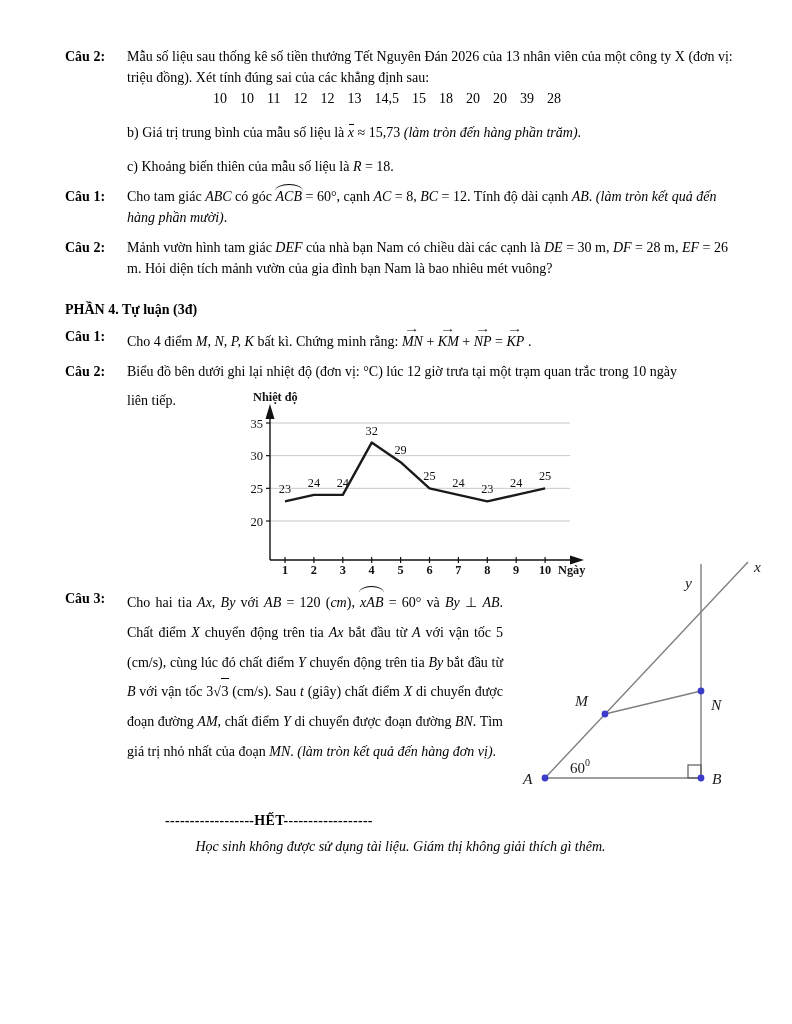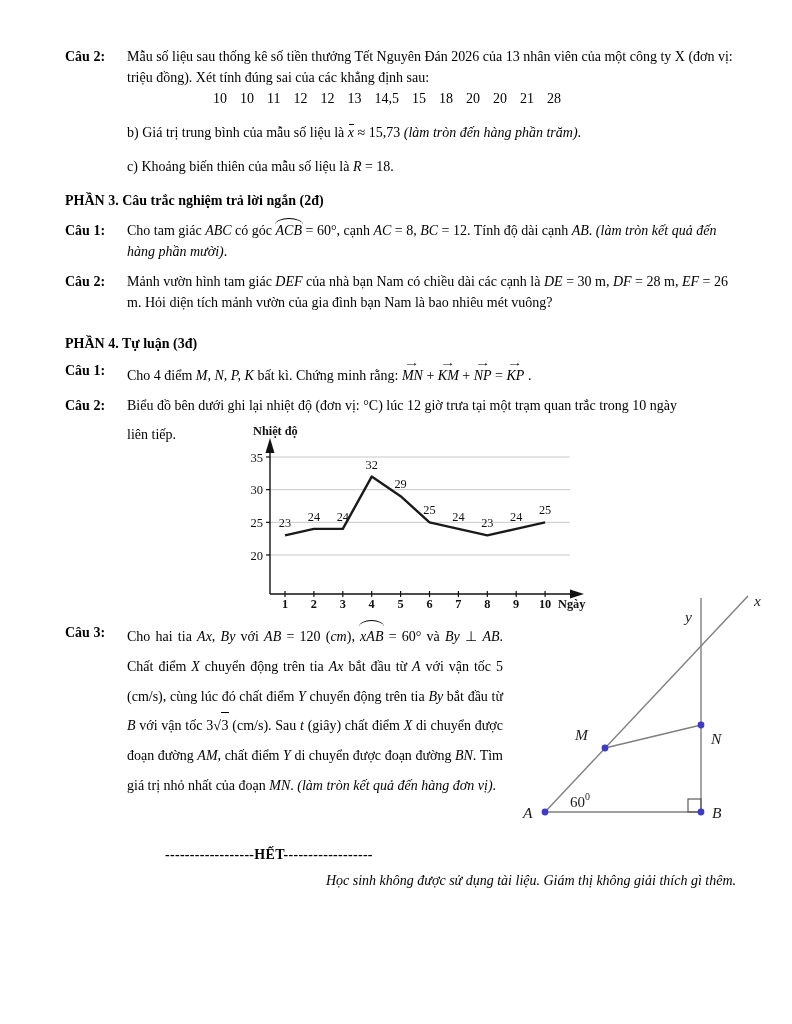--- a/index.html
+++ b/index.html
@@ -36,21 +36,21 @@
   #p4q1{margin-top:6px;}
   #p4q1 .qbody{padding-top:5px;}
   #p4q2{margin-top:9px;}
   .chartrow{display:flex;align-items:flex-start;margin-top:8px;}
   .lientiep{width:113px;flex:0 0 113px;}
   .tfq{margin-top:4px;}
   #p4q3{margin-top:10px;}
   .q3text{width:376px;flex:0 0 376px;text-align:justify;line-height:29.8px;}
   .q3fig{margin-left:12px;margin-top:-38px;}
   .het{font-weight:bold;margin:8px 0 0 100px;white-space:nowrap;letter-spacing:0.3px;}
-  .exam-note{text-align:right;font-style:italic;margin-top:5px;}
+  .exam-note{text-align:center;font-style:italic;margin-top:5px;}
   .name-line{margin:5px 0 0 -12px;white-space:nowrap;}
   svg text{font-family:"Liberation Serif",serif;fill:#111;}
   .figsvg line{stroke:#7f7f7f;stroke-width:1.4;}
   .figsvg rect{fill:none;stroke:#5a5a5a;stroke-width:1.2;}
   .figsvg circle{fill:#3c3cc8;stroke:none;}
   .figlab{font-style:italic;font-size:15.5px;fill:#1c1c1c;}
   .figang{font-size:15px;fill:#1c1c1c;}
 </style>
 </head>
 <body>
@@ -66,31 +66,30 @@
         <span>10</span>
         <span>11</span>
         <span>12</span>
         <span>12</span>
         <span>13</span>
         <span>14,5</span>
         <span>15</span>
         <span>18</span>
         <span>20</span>
         <span>20</span>
-        <span>21</span>
+        <span>39</span>
         <span>28</span>
       </div>
       <div id="q2-statements">
         <div class="stmt">b) Giá trị trung bình của mẫu số liệu là <span class="it bar">x</span> ≈ 15,73 <span class="it">(làm tròn đến hàng phần trăm)</span>.</div>
         <div class="stmt">c) Khoảng biến thiên của mẫu số liệu là <span class="it">R</span> = 18.</div>
       </div>
     </div>
   </div>
 
-  <div id="p3-heading" class="heading">PHẦN 3. Câu trắc nghiệm trả lời ngắn (2đ)</div>
 
   <div class="qrow p3row">
     <div class="qlabel">Câu 1:</div>
     <div class="qbody">Cho tam giác <span class="it">ABC</span> có góc <span class="it hat">ACB</span> = 60°, cạnh <span class="it">AC</span> = 8, <span class="it">BC</span> = 12. Tính độ dài cạnh <span class="it">AB</span>. <span class="it">(làm tròn kết quả đến hàng phần mười)</span>.</div>
   </div>
 
   <div class="qrow p3row">
     <div class="qlabel">Câu 2:</div>
     <div class="qbody">Mảnh vườn hình tam giác <span class="it">DEF</span> của nhà bạn Nam có chiều dài các cạnh là <span class="it">DE</span> = 30 m, <span class="it">DF</span> = 28 m, <span class="it">EF</span> = 26 m. Hỏi diện tích mảnh vườn của gia đình bạn Nam là bao nhiêu mét vuông?</div>
   </div>

